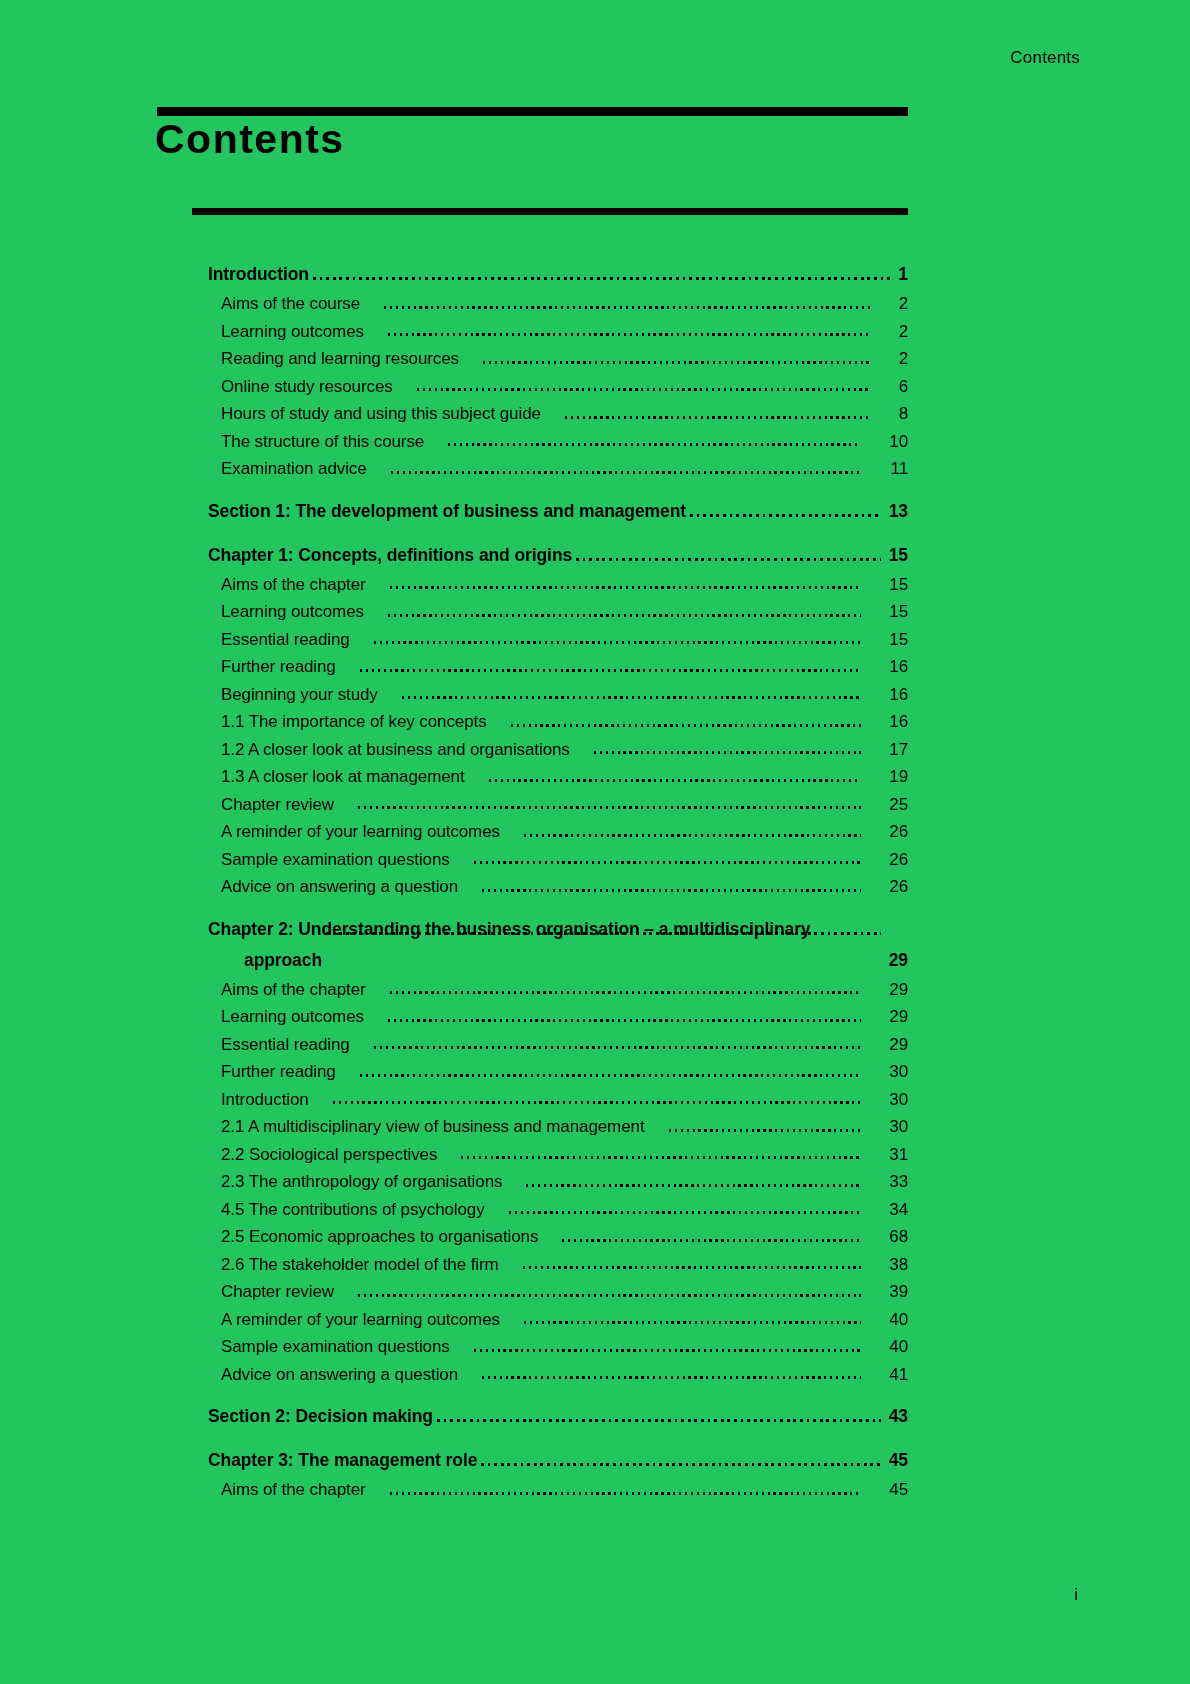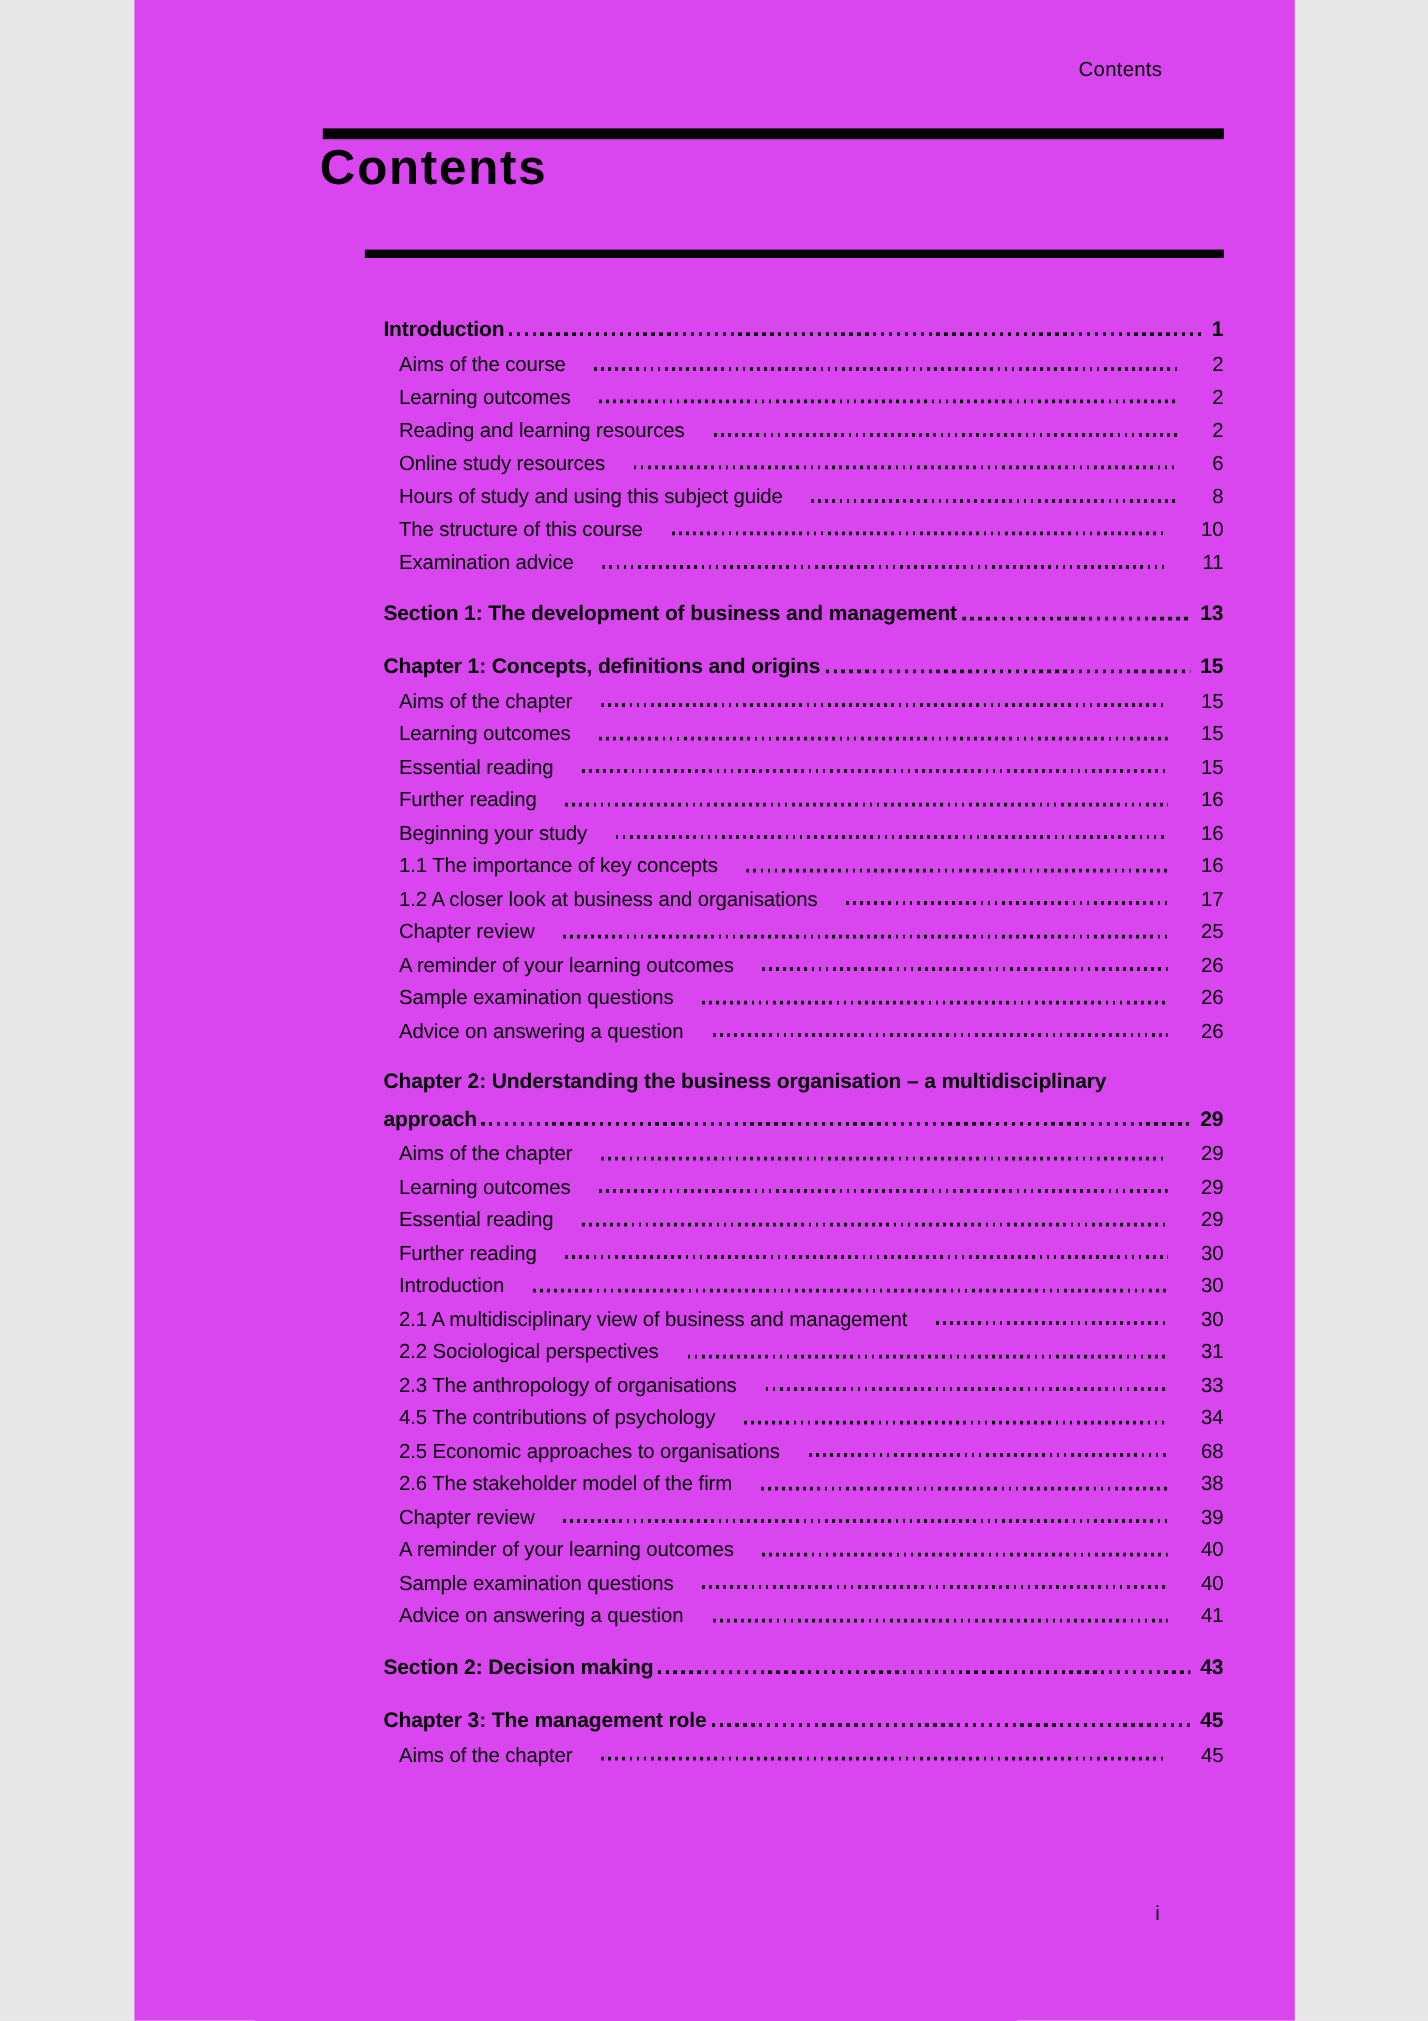--- a/index.html
+++ b/index.html
@@ -1,22 +1,22 @@
 <!DOCTYPE html>
 <html><head>
 <meta charset="utf-8">
 <style>
   * { margin: 0; padding: 0; box-sizing: border-box; }
   html, body { background: #e8e8e8; }
   body { font-family: "Liberation Sans", sans-serif; }
   .page {
     position: relative;
-    width: 967px;
+    width: 1190px;
     height: 1684px;
-    background: #d946ef;
+    background: #22c55e;
     color: #000000;
     margin: 0 auto;
     overflow: hidden;
   }
   .running-header {
     position: absolute;
     top: 48px;
     right: 110px;
     font-size: 17px;
     letter-spacing: 0.2px;
@@ -79,21 +79,21 @@
     line-height: 31px;
     margin-top: 13px;
   }
   .l1 .dots::after {
     bottom: 10px;
     height: 3px;
     background: repeating-linear-gradient(to right, #000 0 2.8px, transparent 2.8px 6.6px);
   }
   .l2 { padding-left: 13px; gap: 20px; }
   .wrap { display: block; }
-  .wrap .line2 { display: flex; align-items: flex-end; }
+  .wrap .line2 { display: flex; align-items: flex-start; margin-left: 36px; }
   .folio {
     position: absolute;
     right: 112px;
     bottom: 79px;
     font-size: 17px;
   }
 </style>
 </head>
 <body>
 
@@ -182,20 +182,25 @@
         <span class="lbl">1.1 The importance of key concepts</span>
         <span class="dots"></span>
         <span class="pg">16</span>
       </div>
       <div class="row l2">
         <span class="lbl">1.2 A closer look at business and organisations</span>
         <span class="dots"></span>
         <span class="pg">17</span>
       </div>
       <div class="row l2">
+        <span class="lbl">1.3 A closer look at management</span>
+        <span class="dots"></span>
+        <span class="pg">19</span>
+      </div>
+      <div class="row l2">
         <span class="lbl">Chapter review</span>
         <span class="dots"></span>
         <span class="pg">25</span>
       </div>
       <div class="row l2">
         <span class="lbl">A reminder of your learning outcomes</span>
         <span class="dots"></span>
         <span class="pg">26</span>
       </div>
       <div class="row l2">

